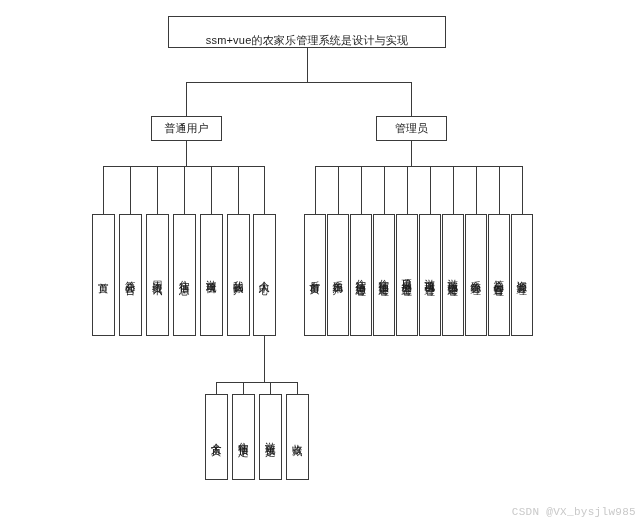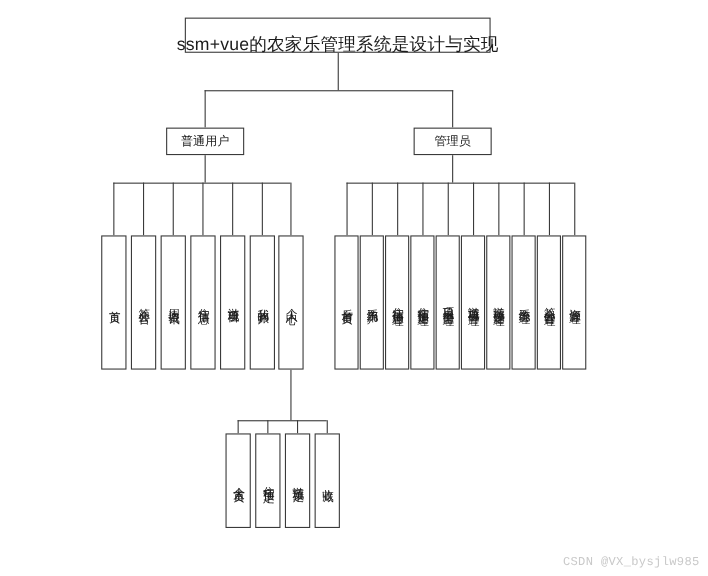--- a/index.html
+++ b/index.html
@@ -24,21 +24,21 @@
     box-sizing: border-box;
     border: 1px solid #3a3a3a;
     background: #ffffff;
     display: flex;
     align-items: center;
     justify-content: center;
     color: #1b1b1b;
     z-index: 2;
   }
   .node-title {
-    font-size: 16px;
+    font-size: 11px;
     letter-spacing: 0.2px;
     white-space: nowrap;
     margin-top: 16px;
   }
   .node-level2 {
     font-size: 11px;
     white-space: nowrap;
   }
   
   .node-leaf {

